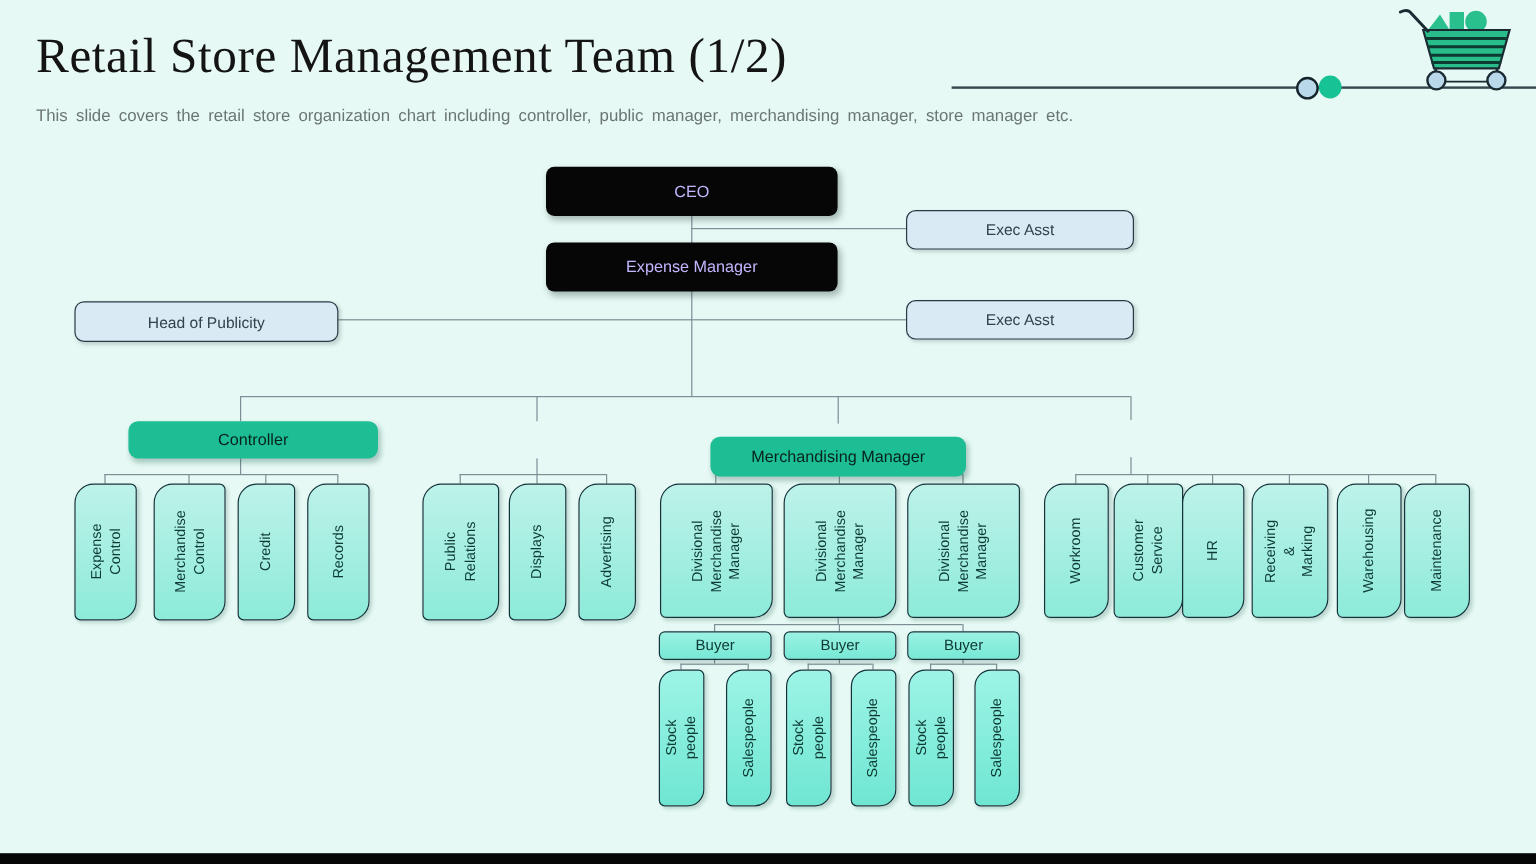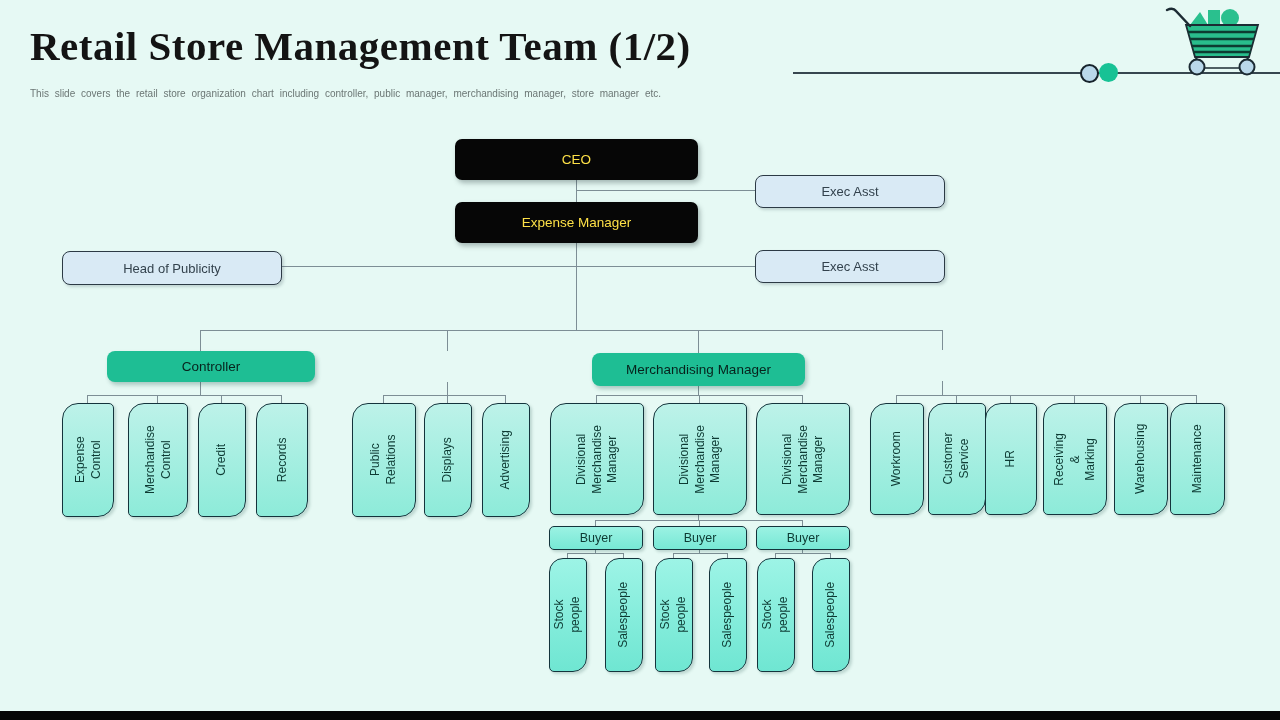--- a/index.html
+++ b/index.html
@@ -1,30 +1,30 @@
 <!DOCTYPE html>
 <html><head>
 <meta charset="utf-8">
 <style>
   html,body{margin:0;padding:0;background:#cfe5df;}
   #stage{position:relative;width:1280px;height:720px;background:#e6f9f4;overflow:hidden;
          font-family:"Liberation Sans",sans-serif;}
   
   #title{position:absolute;left:30px;top:22px;font-family:"Liberation Serif","DejaVu Serif",serif;
-         font-size:41px;font-weight:700;color:#141414;letter-spacing:.5px;white-space:nowrap;}
-  #subtitle{position:absolute;left:30px;top:88px;font-size:10px;color:#6b7674;word-spacing:3px;}
+         font-size:41px;font-weight:400;color:#141414;letter-spacing:.5px;white-space:nowrap;}
+  #subtitle{position:absolute;left:30px;top:88px;font-size:14px;color:#6b7674;word-spacing:3px;}
   #headerline{position:absolute;left:793px;top:72px;width:487px;height:2px;background:#37474f;}
   .deco-circle{position:absolute;border-radius:50%;}
   #circle-blue{left:1080px;top:64px;width:15px;height:15px;background:#b9d8ea;border:2px solid #16232b;}
   #circle-teal{left:1099px;top:63px;width:19px;height:19px;background:#17c295;}
   
   .l{position:absolute;background:#7d8e95;}
   
   .node{position:absolute;display:flex;align-items:center;justify-content:center;text-align:center;}
-  .nblack{background:#060606;color:#fde047;font-size:13.5px;border-radius:7px;
+  .nblack{background:#060606;color:#c4b5fd;font-size:13.5px;border-radius:7px;
           box-shadow:2px 3px 5px rgba(40,60,60,.35);}
   .nblue{background:#d9eaf5;border:1px solid #2c3a45;border-radius:8px;color:#33424d;
          font-size:13px;box-shadow:2px 2px 3px rgba(60,80,90,.22);}
   .nteal{background:#1ebe94;border-radius:8px;color:#07221c;font-size:13.5px;
          box-shadow:2px 3px 4px rgba(30,90,75,.3);}
   .leaf{background:linear-gradient(180deg,#bdf2e9 0%,#8debd9 100%);border:1px solid #14343c;
         border-radius:16px 5px 16px 5px;color:#0d3a33;font-size:12px;
         box-shadow:2px 2px 3px rgba(40,90,80,.22);}
   .leaf2{background:linear-gradient(180deg,#9df4e6 0%,#6fe6d2 100%);border:1px solid #14343c;
         border-radius:14px 5px 14px 5px;color:#0d3a33;font-size:12px;
@@ -132,21 +132,21 @@
   <div class="node nblue" style="left:62px;top:251px;width:218px;height:32px">
     <span>Head of Publicity</span>
   </div>
   <div class="node nblue" style="left:755px;top:250px;width:188px;height:31px">
     <span>Exec Asst</span>
   </div>
 
   <div class="node nteal" style="left:107px;top:351px;width:208px;height:31px">
     <span>Controller</span>
   </div>
-  <div class="node nteal" style="left:592px;top:353px;width:213px;height:33px">
+  <div class="node nteal" style="left:592px;top:364px;width:213px;height:33px">
     <span>Merchandising Manager</span>
   </div>
 
   <div class="node leaf" style="left:62px;top:403px;width:50px;height:112px">
     <span class="vtext">Expense
 Control</span>
   </div>
   <div class="node leaf" style="left:128px;top:403px;width:58px;height:112px">
     <span class="vtext">Merchandise
 Control</span>

